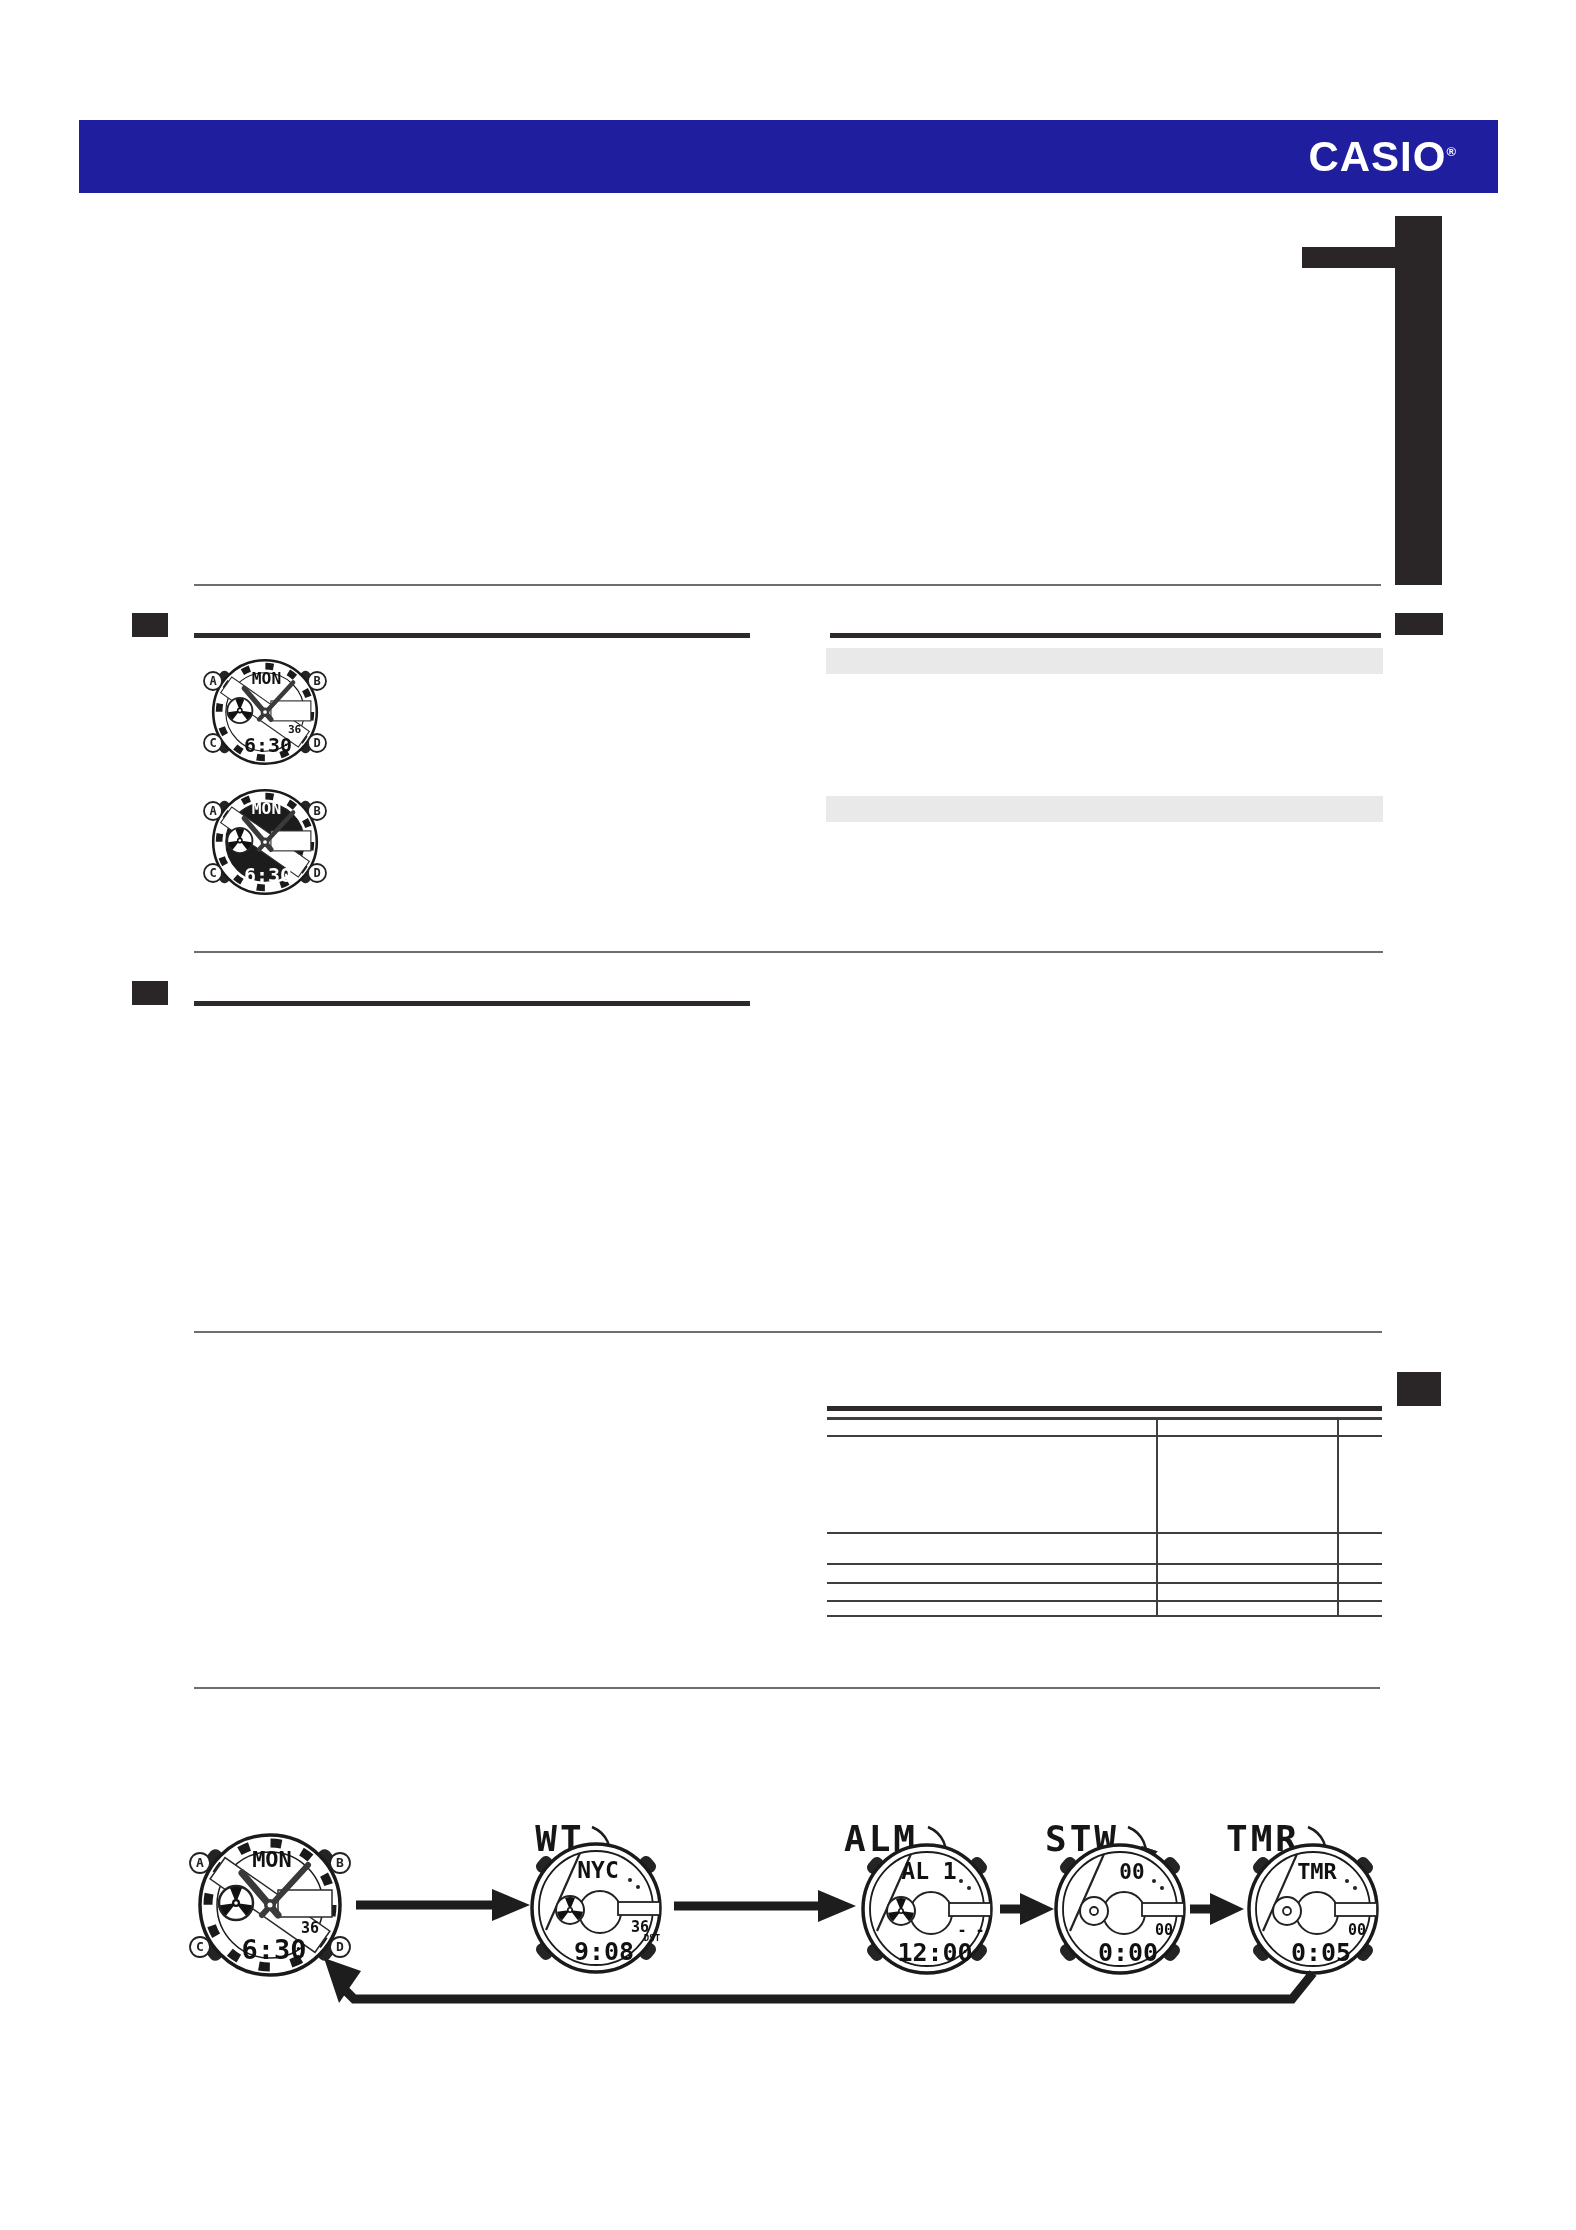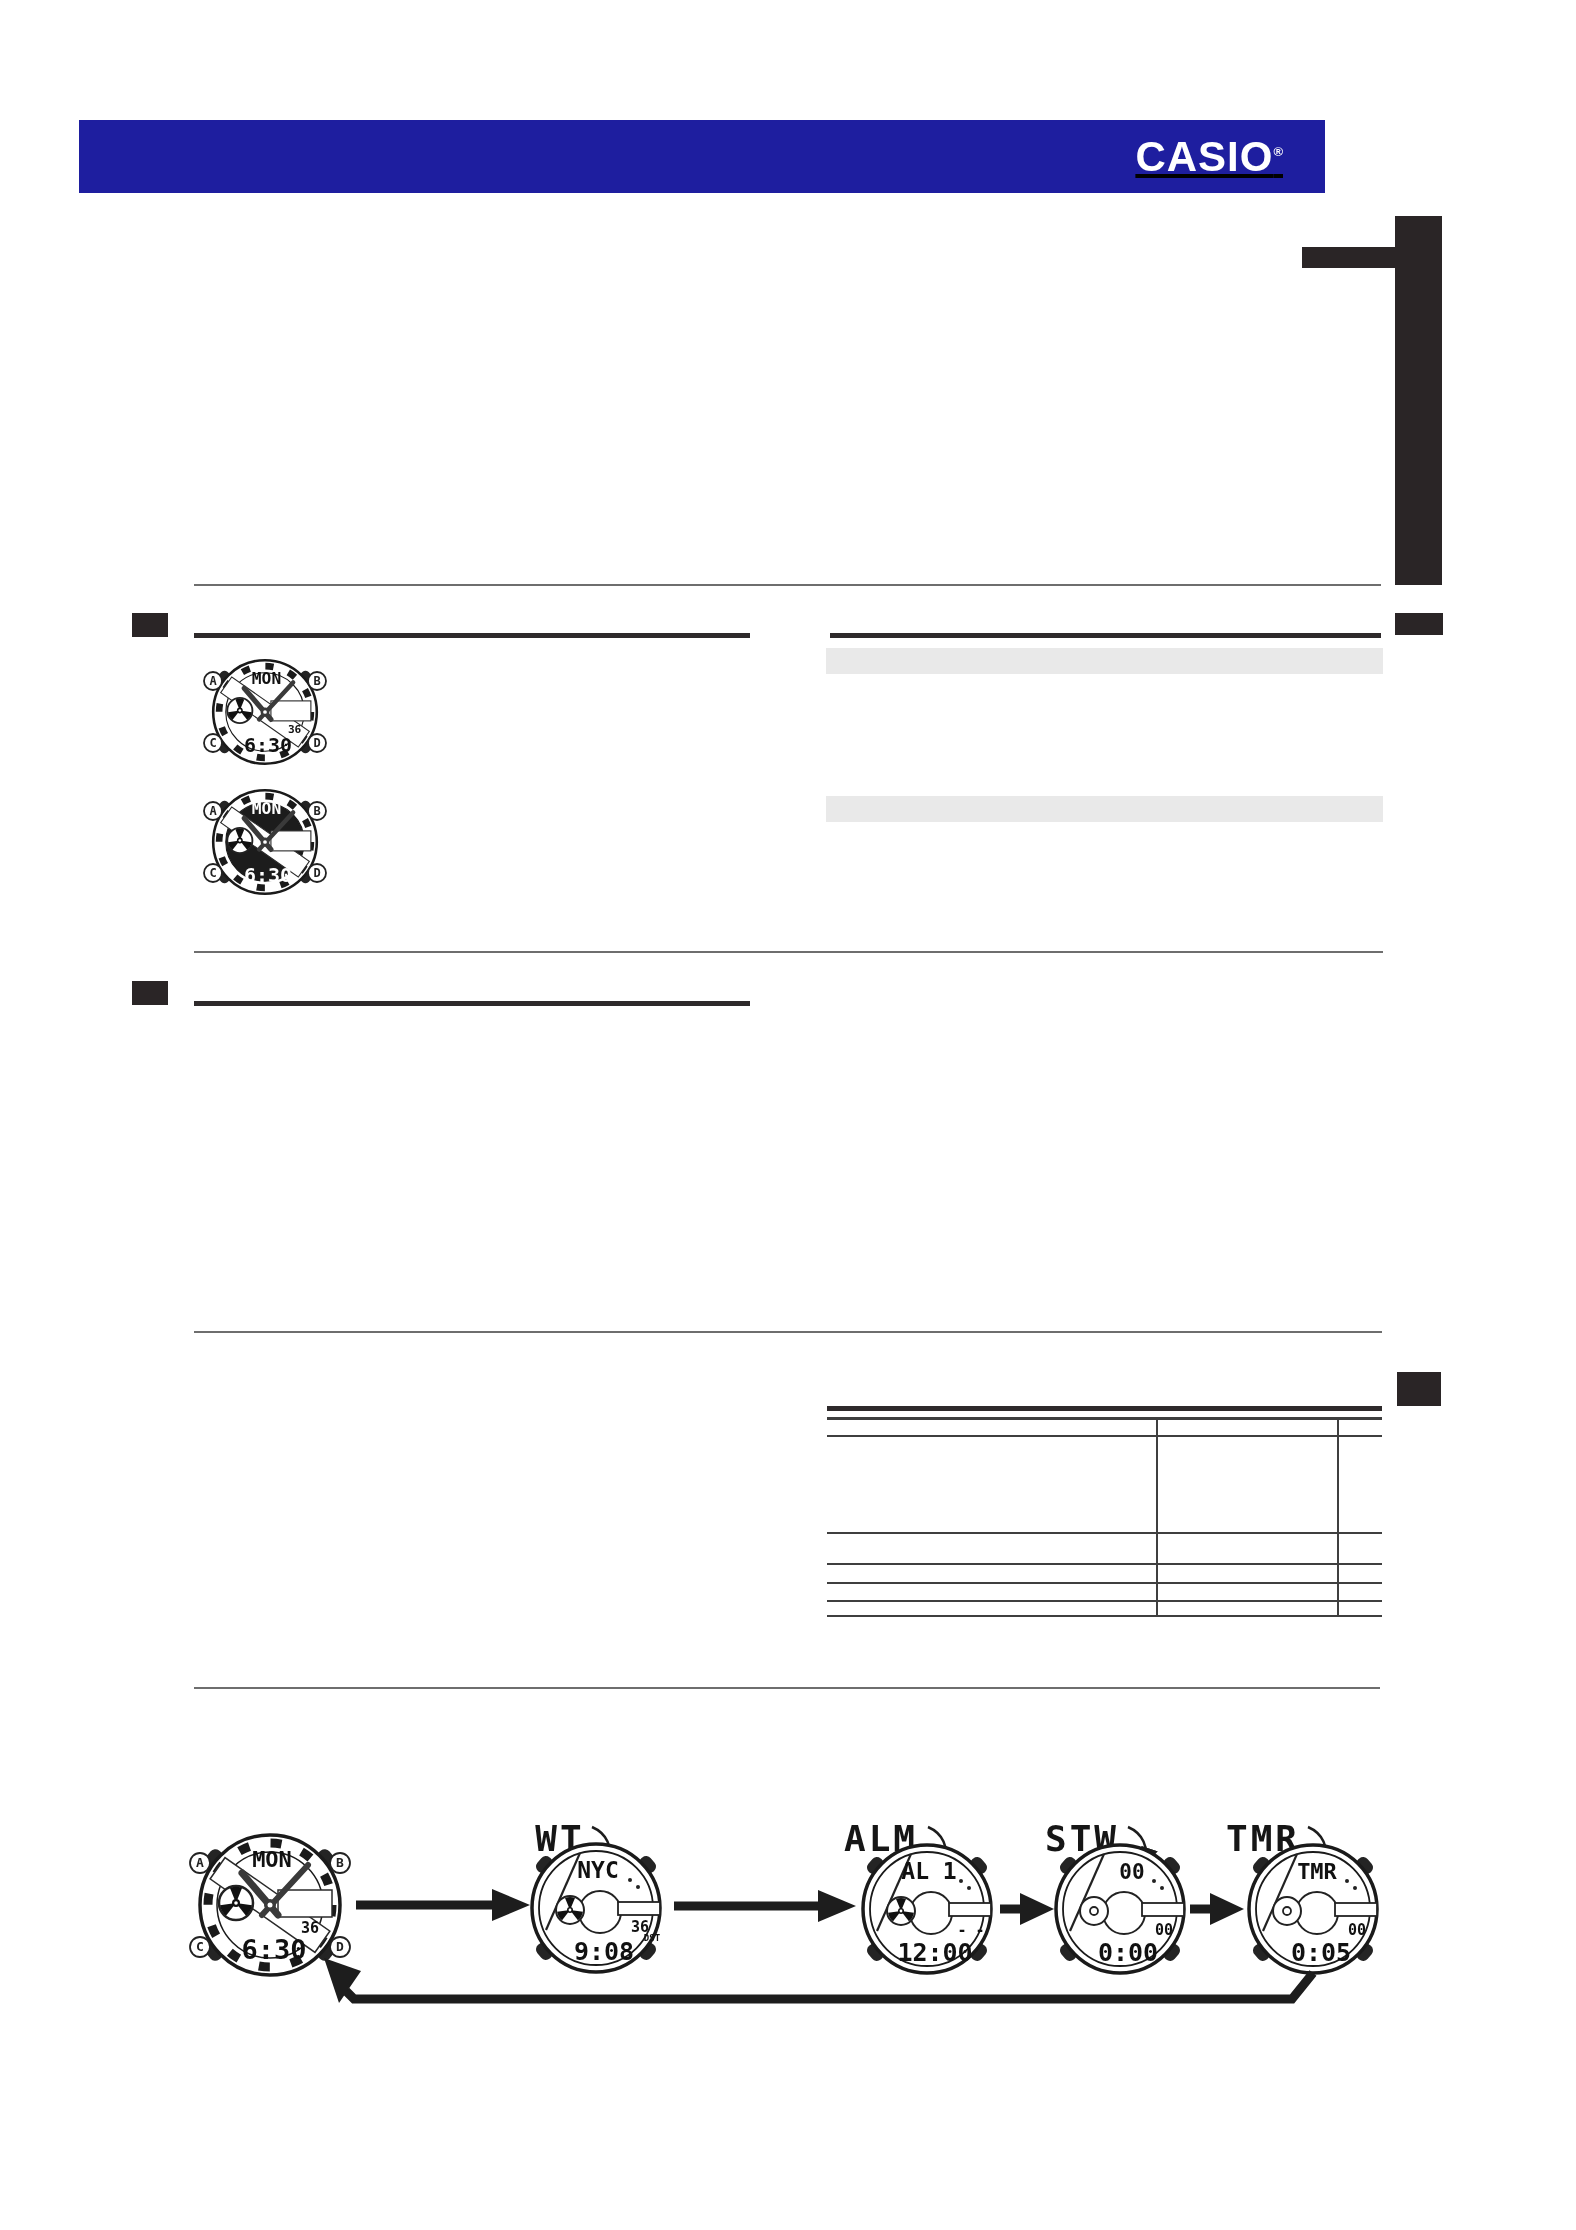--- a/index.html
+++ b/index.html
@@ -24,21 +24,21 @@
   .lcd { font-family:"DejaVu Sans Mono", monospace; font-weight:bold; fill:#111; }
   .lcd-w { font-family:"DejaVu Sans Mono", monospace; font-weight:bold; fill:#ffffff; }
   .btn-letter { font-family:"DejaVu Sans Mono", monospace; font-weight:bold; fill:#222; }
   .mode-label { font-family:"DejaVu Sans Mono", monospace; font-weight:bold; fill:#161616; letter-spacing:3px; }
 </style>
 </head>
 <body>
 
 <div class="page">
 
-  <div class="abs blue-bar" style="left:79px; top:120px; width:1246px; height:73px;text-decoration:underline;">
+  <div class="abs blue-bar" style="left:79px; top:120px; width:1419px; height:73px;">
     <div class="logo"><span>CASIO</span><span class="reg">®</span></div>
   </div>
 
   <div class="abs blacksq" style="left:1395px; top:216px; width:47px; height:369px;"></div>
   <div class="abs blacksq" style="left:1302px; top:247px; width:93px; height:21px;"></div>
 
   <div class="abs hline-thin" style="left:194px; top:584px; width:1187px;"></div>
   <div class="abs hline-thin" style="left:194px; top:951px; width:1189px;"></div>
   <div class="abs hline-thin" style="left:194px; top:1331px; width:1188px;"></div>
   <div class="abs hline-thin" style="left:194px; top:1687px; width:1186px;"></div>

